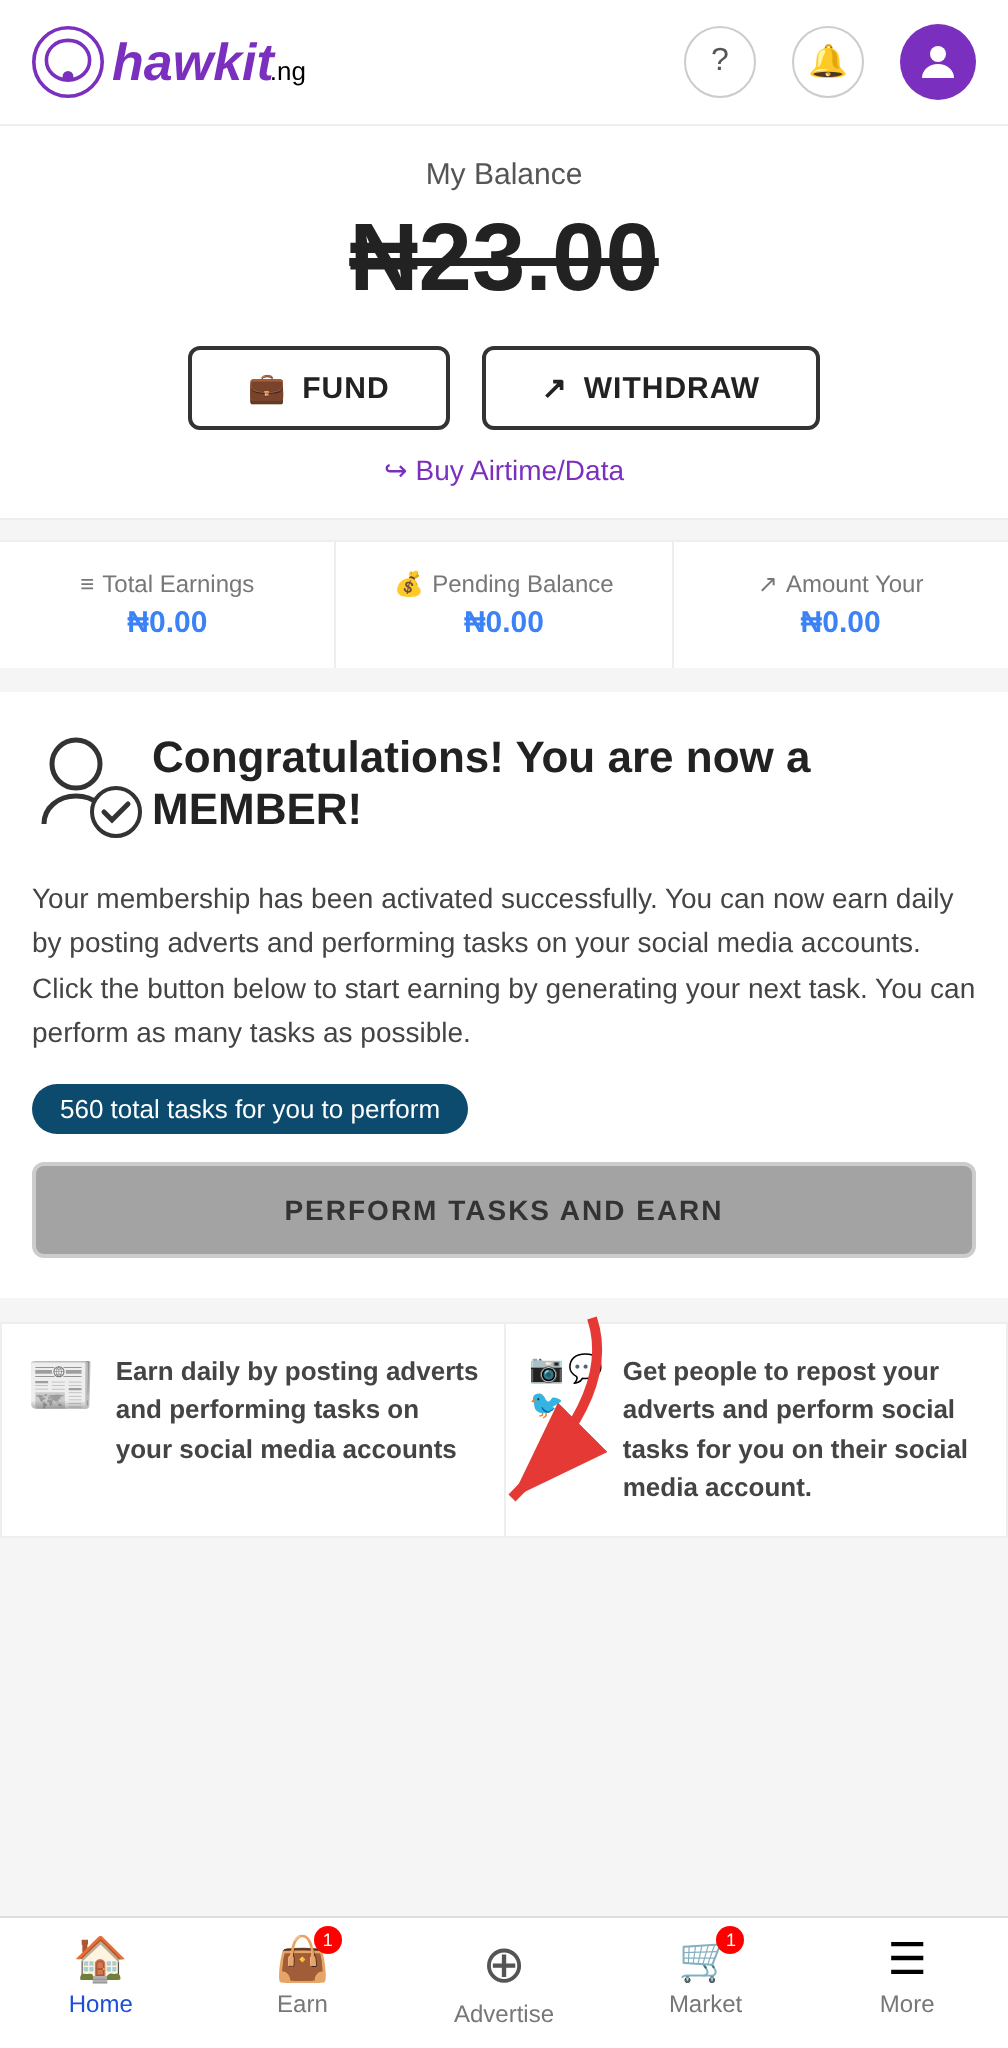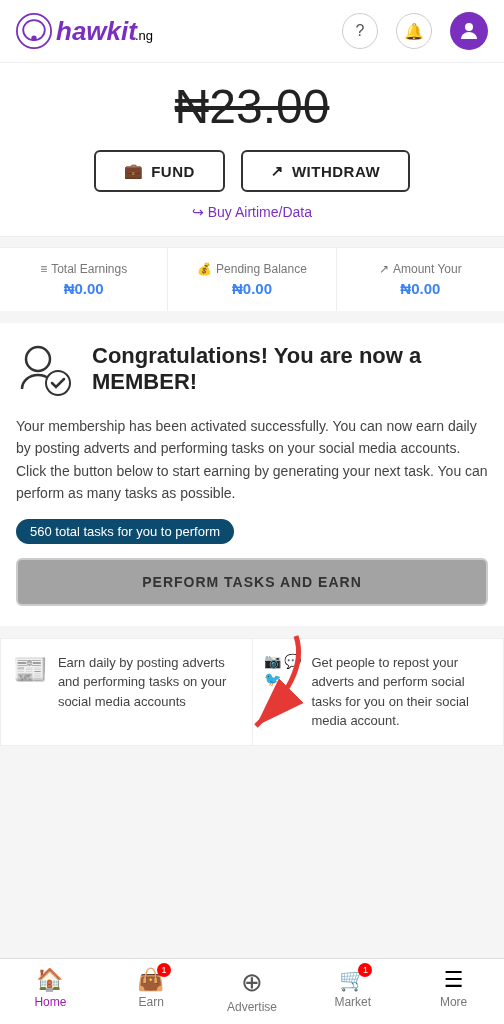--- a/index.html
+++ b/index.html
@@ -81,21 +81,21 @@
       text-align: center;
       border-bottom: 1px solid #eee;
     }
     .balance-label {
       font-size: 15px;
       color: #555;
       margin-bottom: 6px;
     }
     .balance-amount {
       font-size: 48px;
-      font-weight: 400;
+      font-weight: 700;
       color: #222;
       margin-bottom: 16px;
       text-decoration: line-through;
       text-decoration-color: #222;
     }
     .action-buttons {
       display: flex;
       justify-content: center;
       gap: 16px;
       margin-bottom: 12px;
@@ -154,21 +154,20 @@
     }
     
     .membership-card {
       background: #fff;
       margin: 12px 0;
       padding: 20px 16px;
     }
     .membership-header {
       display: flex;
       align-items: flex-start;
-      gap: 16px;
       margin-bottom: 12px;
     }
     .member-icon {
       width: 60px;
       height: 60px;
       flex-shrink: 0;
     }
     .membership-title {
       font-size: 22px;
       font-weight: 700;
@@ -221,20 +220,21 @@
     }
     .info-card:first-child { border-right: none; }
     .card-emoji {
       font-size: 28px;
       flex-shrink: 0;
     }
     .card-text {
       font-size: 13px;
       color: #444;
       line-height: 1.5;
+      font-weight: bold;
     }
     
     .arrow-container {
       position: relative;
     }
     .red-arrow {
       position: absolute;
       bottom: 0;
       left: 50%;
       transform: translateX(-30%);
@@ -264,21 +264,21 @@
     }
     .nav-icon {
       font-size: 22px;
       margin-bottom: 2px;
       position: relative;
     }
     .nav-label {
       font-size: 12px;
       color: #777;
     }
-    .nav-item.active .nav-label { color: #a21caf; }
+    .nav-item.active .nav-label { color: #1d4ed8; }
     .nav-item.active .nav-icon { color: #7B2FBE; }
     .badge {
       position: absolute;
       top: -4px;
       right: -6px;
       background: red;
       color: white;
       border-radius: 50%;
       width: 14px;
       height: 14px;
@@ -319,20 +319,21 @@
       <button class="avatar-btn">
         <svg width="22" height="22" viewBox="0 0 22 22" fill="white">
           <circle cx="11" cy="7" r="4"></circle>
           <path d="M3 19c0-4 3.6-7 8-7s8 3 8 7" fill="white"></path>
         </svg>
       </button>
     </div>
   </div>
 
   <div class="balance-section">
+    <div class="balance-label">My Balance</div>
     <div class="balance-amount">₦23.00</div>
     <div class="action-buttons">
       <button class="action-btn">
         <span>💼</span>
         <span>FUND</span>
       </button>
       <button class="action-btn">
         <span>↗</span>
         <span>WITHDRAW</span>
       </button>

